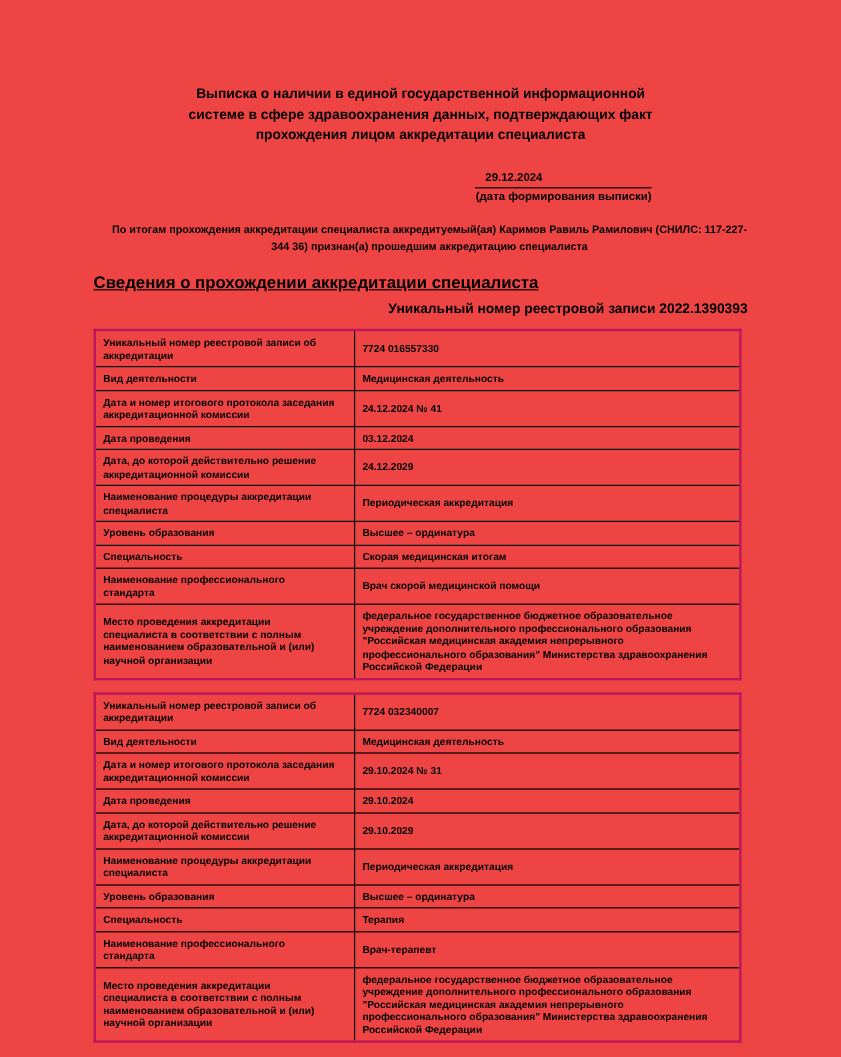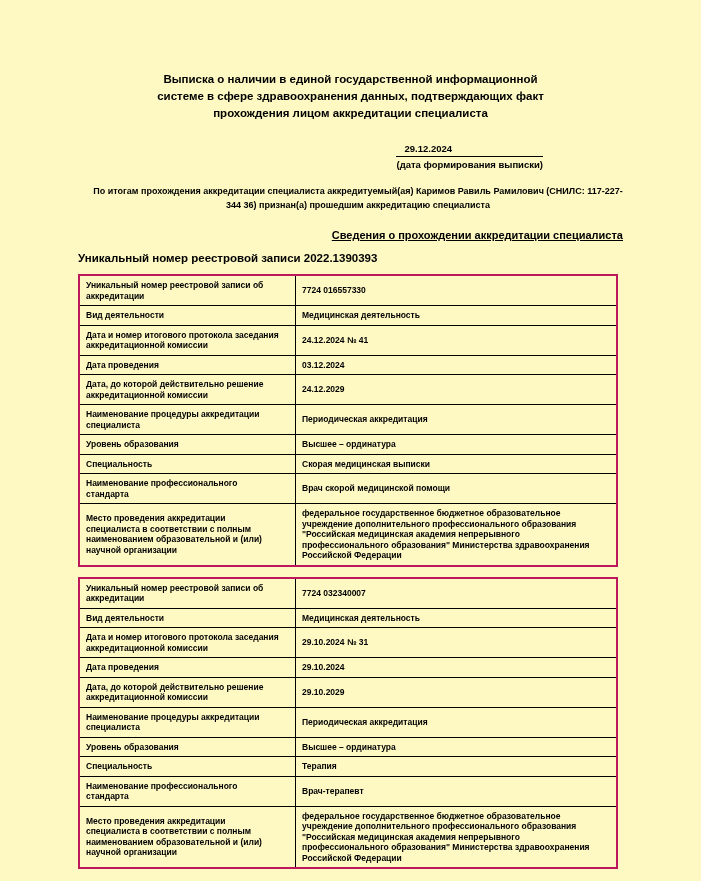--- a/index.html
+++ b/index.html
@@ -14,21 +14,21 @@
     font-family: "Liberation Sans", sans-serif;
     font-weight: bold;
     color: #000000;
     -webkit-font-smoothing: antialiased;
   }
   .page {
     box-sizing: border-box;
     width: 701px;
     height: 881px;
     padding: 71px 78px 0 78px;
-    background: #fef9c3;
+    background: #ef4444;
   }
   .doc-title {
     margin: 0;
     text-align: center;
     font-size: 11.5px;
     line-height: 17px;
     white-space: pre-line;
   }
   .date-block {
     width: fit-content;
@@ -47,28 +47,28 @@
   }
   .intro {
     margin: 13px 0 0 15px;
     text-align: center;
     font-size: 9px;
     line-height: 14px;
     white-space: pre-line;
   }
   .section-heading {
     margin: 17px 0 0 0;
-    text-align: right;
-    font-size: 11px;
+    text-align: left;
+    font-size: 14px;
     line-height: 13px;
     text-decoration: underline;
   }
   .registry-heading {
     margin: 9px 0 0 0;
-    text-align: left;
+    text-align: right;
     font-size: 11.5px;
     line-height: 15px;
   }
   table.acc-table {
     border-collapse: collapse;
     table-layout: fixed;
     width: 540px;
     margin-top: 8px;
     border: 2px solid #be185d;
   }
@@ -137,21 +137,21 @@
         <td class="label">Наименование процедуры аккредитации
 специалиста</td>
         <td class="value">Периодическая аккредитация</td>
       </tr>
       <tr>
         <td class="label">Уровень образования</td>
         <td class="value">Высшее – ординатура</td>
       </tr>
       <tr>
         <td class="label">Специальность</td>
-        <td class="value">Скорая медицинская выписки</td>
+        <td class="value">Скорая медицинская итогам</td>
       </tr>
       <tr>
         <td class="label">Наименование профессионального
 стандарта</td>
         <td class="value">Врач скорой медицинской помощи</td>
       </tr>
       <tr>
         <td class="label">Место проведения аккредитации
 специалиста в соответствии с полным
 наименованием образовательной и (или)

